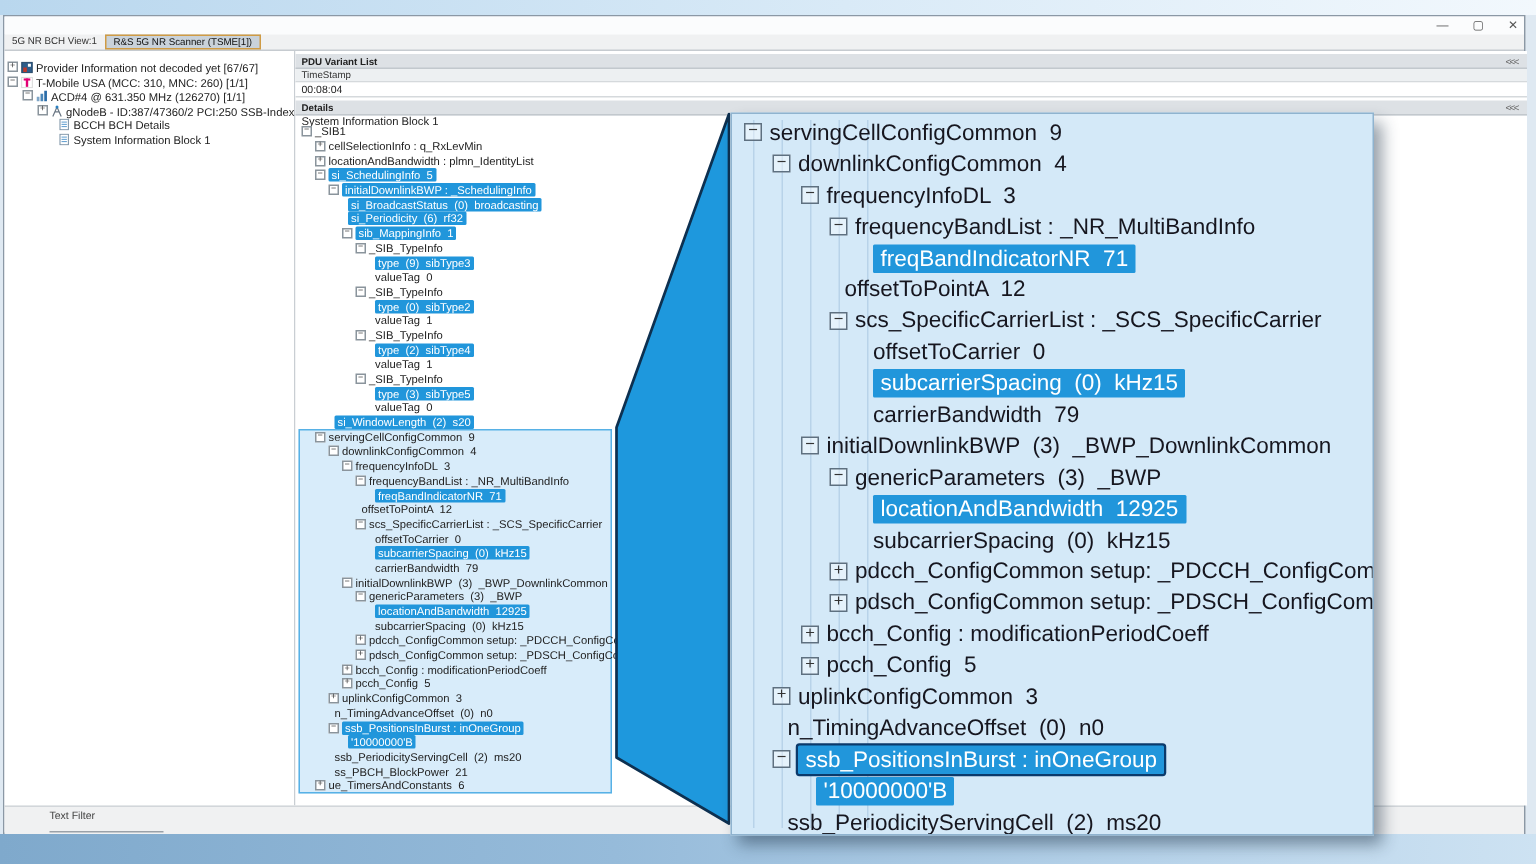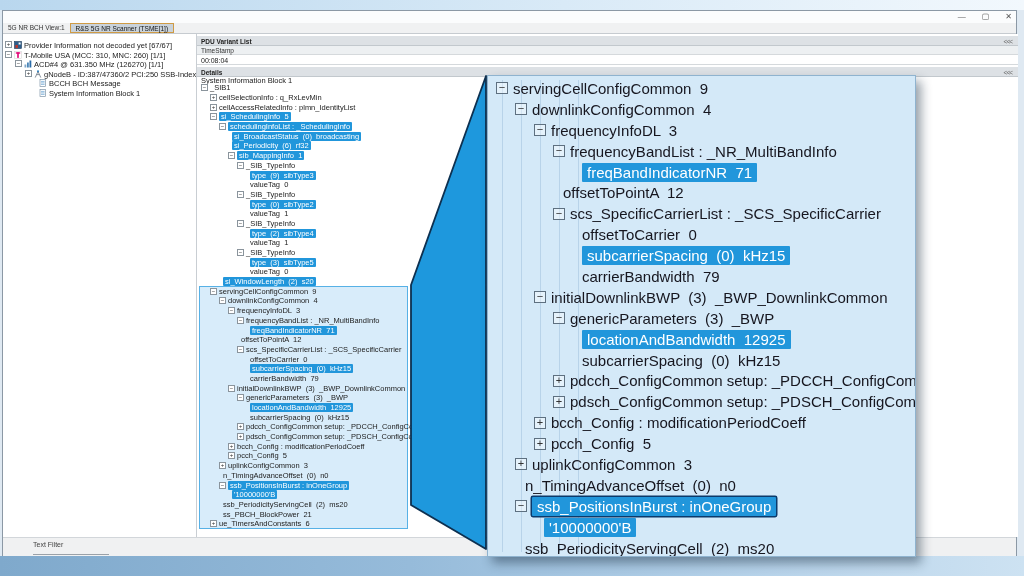--- a/index.html
+++ b/index.html
@@ -109,21 +109,21 @@
                 <rect x="3" y="2.5" width="1.8" height="5" fill="#4a86b8"></rect>
                 <rect x="5.5" y="0.5" width="1.8" height="7" fill="#2a6ca8"></rect>
               </svg></span><span class="lbl">ACD#4 @ 631.350 MHz (126270) [1/1]</span></div>
           <div class="lrow" style="padding-left: 22px;"><span class="exp exp-m">+</span><span class="icon"><svg width="8" height="8">
                 <path d="M4 1.4 L1.2 7.6 M4 1.4 L6.8 7.6 M2.6 4.6 L5.4 4.6" stroke="#6b7784" stroke-width="0.8" fill="none"></path>
                 <circle cx="4" cy="1.3" r="1" fill="#2a7fc0"></circle>
               </svg></span><span class="lbl">gNodeB - ID:387/47360/2 PCI:250 SSB-Index 0</span></div>
           <div class="lrow" style="padding-left: 32px;"><span class="spc-m"></span><span class="icon"><svg width="8" height="8">
                 <rect x="1" y="0.5" width="5.6" height="7" fill="#fff" stroke="#7e93a6" stroke-width="0.7"></rect>
                 <path d="M2 2.4 H5.6 M2 3.9 H5.6 M2 5.4 H5.6" stroke="#4a90c8" stroke-width="0.6"></path>
-              </svg></span><span class="lbl">BCCH BCH Message</span></div>
+              </svg></span><span class="lbl">BCCH BCH Details</span></div>
           <div class="lrow" style="padding-left: 32px;"><span class="spc-m"></span><span class="icon"><svg width="8" height="8">
                 <rect x="1" y="0.5" width="5.6" height="7" fill="#fff" stroke="#7e93a6" stroke-width="0.7"></rect>
                 <path d="M2 2.4 H5.6 M2 3.9 H5.6 M2 5.4 H5.6" stroke="#4a90c8" stroke-width="0.6"></path>
               </svg></span><span class="lbl">System Information Block 1</span></div>
         </div>
     </div>
 
     <div class="mid-panel">
       <div class="hdr-bar" style="top:2px;">
         <span class="hdr-title">PDU Variant List</span>
@@ -137,23 +137,23 @@
       </div>
       <div class="hdr-bar" style="top:33px;">
         <span class="hdr-title">Details</span>
         <span class="collapse">&lt;&lt;&lt;</span>
       </div>
       <div class="sysinfo">System Information Block 1</div>
       <div class="source-region"></div>
       <div class="details-tree">
           <div class="mrow" style="padding-left: 2px;"><span class="exp exp-m">−</span><span class="lbl">_SIB1</span></div>
           <div class="mrow" style="padding-left: 11px;"><span class="exp exp-m">+</span><span class="lbl">cellSelectionInfo : q_RxLevMin</span></div>
-          <div class="mrow" style="padding-left: 11px;"><span class="exp exp-m">+</span><span class="lbl">cellAccessRelatedInfo : plmn_IdentityList</span></div>
+          <div class="mrow" style="padding-left: 11px;"><span class="exp exp-m">+</span><span class="lbl">locationAndBandwidth : plmn_IdentityList</span></div>
           <div class="mrow" style="padding-left: 11px;"><span class="exp exp-m">−</span><span class="lbl hl">si_SchedulingInfo  5</span></div>
-          <div class="mrow" style="padding-left: 20px;"><span class="exp exp-m">−</span><span class="lbl hl">schedulingInfoList : _SchedulingInfo</span></div>
+          <div class="mrow" style="padding-left: 20px;"><span class="exp exp-m">−</span><span class="lbl hl">initialDownlinkBWP : _SchedulingInfo</span></div>
           <div class="mrow" style="padding-left: 29px;"><span class="spc-m"></span><span class="lbl hl">si_BroadcastStatus  (0)  broadcasting</span></div>
           <div class="mrow" style="padding-left: 29px;"><span class="spc-m"></span><span class="lbl hl">si_Periodicity  (6)  rf32</span></div>
           <div class="mrow" style="padding-left: 29px;"><span class="exp exp-m">−</span><span class="lbl hl">sib_MappingInfo  1</span></div>
           <div class="mrow" style="padding-left: 38px;"><span class="exp exp-m">−</span><span class="lbl">_SIB_TypeInfo</span></div>
           <div class="mrow" style="padding-left: 47px;"><span class="spc-m"></span><span class="lbl hl">type  (9)  sibType3</span></div>
           <div class="mrow" style="padding-left: 47px;"><span class="spc-m"></span><span class="lbl">valueTag  0</span></div>
           <div class="mrow" style="padding-left: 38px;"><span class="exp exp-m">−</span><span class="lbl">_SIB_TypeInfo</span></div>
           <div class="mrow" style="padding-left: 47px;"><span class="spc-m"></span><span class="lbl hl">type  (0)  sibType2</span></div>
           <div class="mrow" style="padding-left: 47px;"><span class="spc-m"></span><span class="lbl">valueTag  1</span></div>
           <div class="mrow" style="padding-left: 38px;"><span class="exp exp-m">−</span><span class="lbl">_SIB_TypeInfo</span></div>

